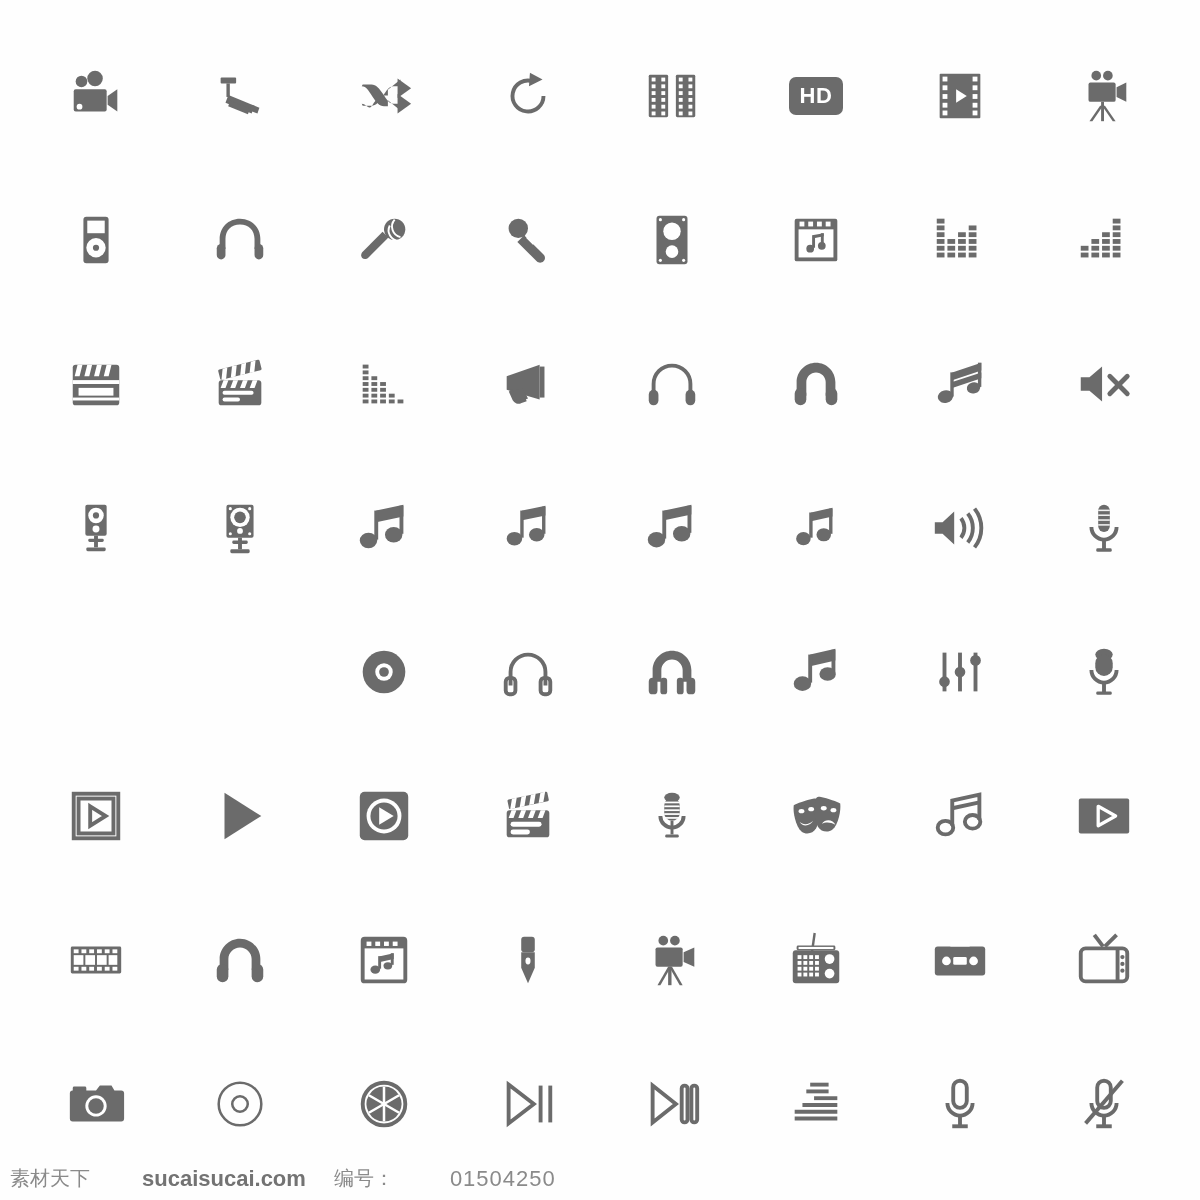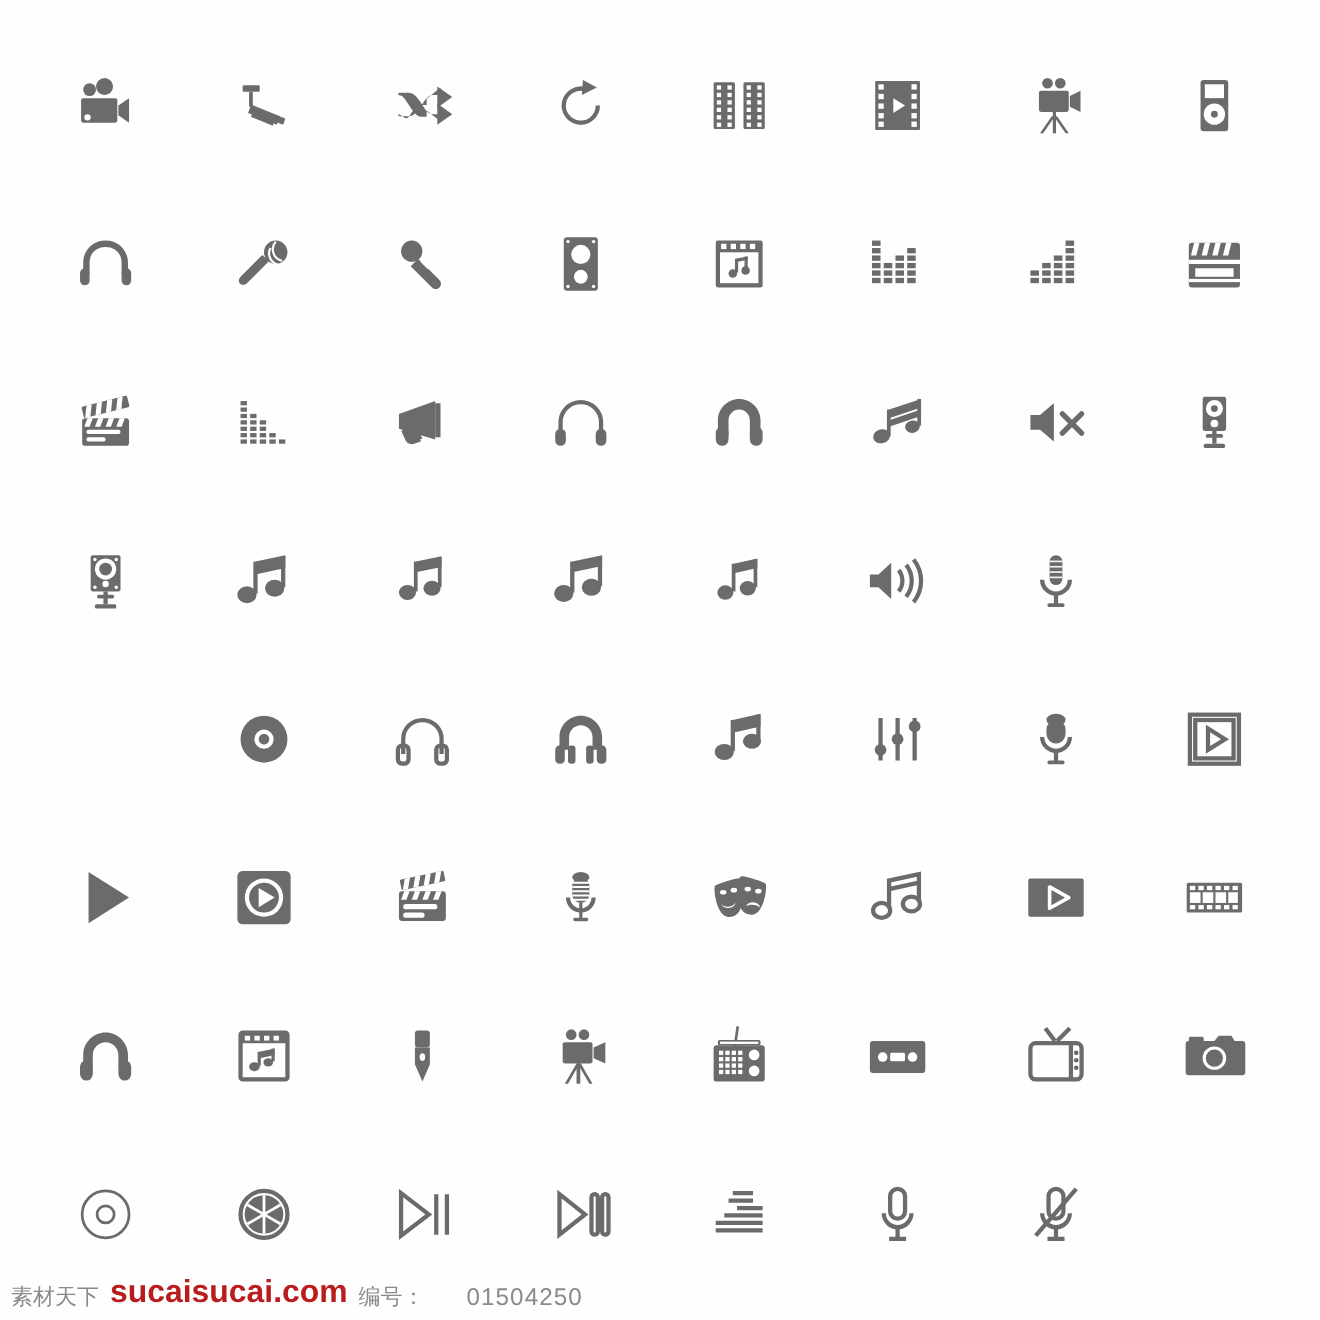--- a/index.html
+++ b/index.html
@@ -85,35 +85,36 @@
     font-size: 31px;
     font-weight: bold;
     letter-spacing: 3px;
     line-height: 1;
   }
   .footer {
     position: absolute;
     left: 10px;
     bottom: 8px;
     display: flex;
-    align-items: flex-end;
-    gap: 10px;
+    align-items: center;
+    gap: 28px;
     color: #8a8a8a;
     font-size: 21px;
     white-space: nowrap;
   }
   .footer .cn {
     color: #8a8a8a;
     font-family: "DejaVu Sans", sans-serif;
     font-size: 20px;
   }
   .footer .site {
-    color: #b91c1c;
+    color: #737373;
     font-weight: bold;
-    font-size: 29px;
+    font-size: 22px;
+    margin-left: 24px;
   }
   .footer .no-label {
     font-family: "DejaVu Sans", sans-serif;
     font-size: 20px;
   }
   .footer .no-val {
     font-size: 22px;
     letter-spacing: 1px;
     margin-left: 28px;
   }
@@ -208,20 +209,25 @@
               <rect x="49" y="20" width="4" height="4"></rect>
           <rect x="49" y="27" width="4" height="4"></rect>
               <rect x="49" y="34" width="4" height="4"></rect>
           <rect x="49" y="41" width="4" height="4"></rect>
               <rect x="49" y="48" width="4" height="4"></rect>
         </g>
       </g>
         </svg>
     </div>
     <div class="cell">
+      <div class="hd-badge">
+        <span class="hd-box">HD</span>
+      </div>
+    </div>
+    <div class="cell">
       <svg viewBox="0 0 64 64">
           <g class="ic">
         <rect x="11" y="9" width="42" height="46" rx="1"></rect>
         <g fill="#ffffff">
           <rect x="14" y="12" width="5" height="5"></rect>
               <rect x="14" y="21" width="5" height="5"></rect>
           <rect x="14" y="30" width="5" height="5"></rect>
               <rect x="14" y="39" width="5" height="5"></rect>
           <rect x="14" y="47" width="5" height="5"></rect>
           <rect x="45" y="12" width="5" height="5"></rect>

